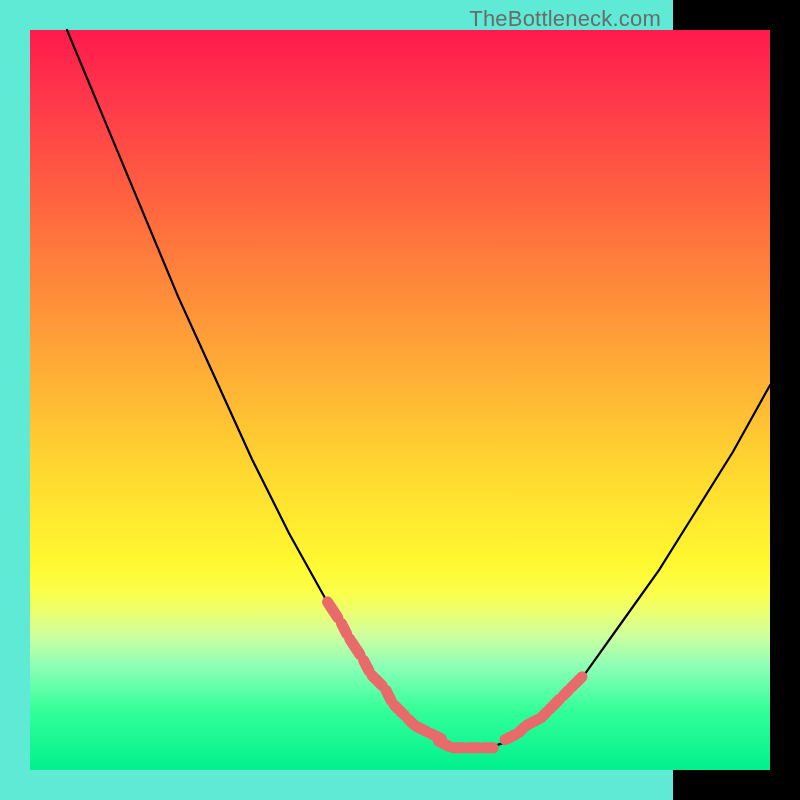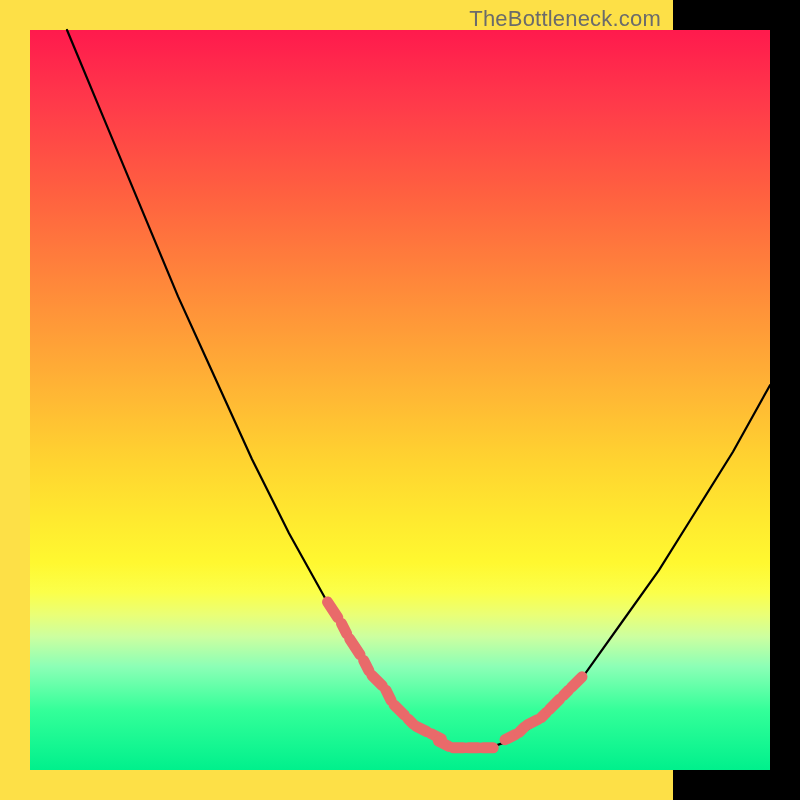--- a/index.html
+++ b/index.html
@@ -10,21 +10,21 @@
     background: #000;
     overflow: hidden;
     font-family: Arial, Helvetica, sans-serif;
   }
   .frame {
     position: absolute;
     left: 0;
     top: 0;
     width: 673px;
     height: 800px;
-    background: #fde047;
+    background: #5eead4;
   }
   .plot {
     position: absolute;
     left: 30px;
     top: 30px;
     width: 740px;
     height: 740px;
     background: linear-gradient(to bottom,
       #ff1a4d 0%,
       #ff3a4a 10%,

